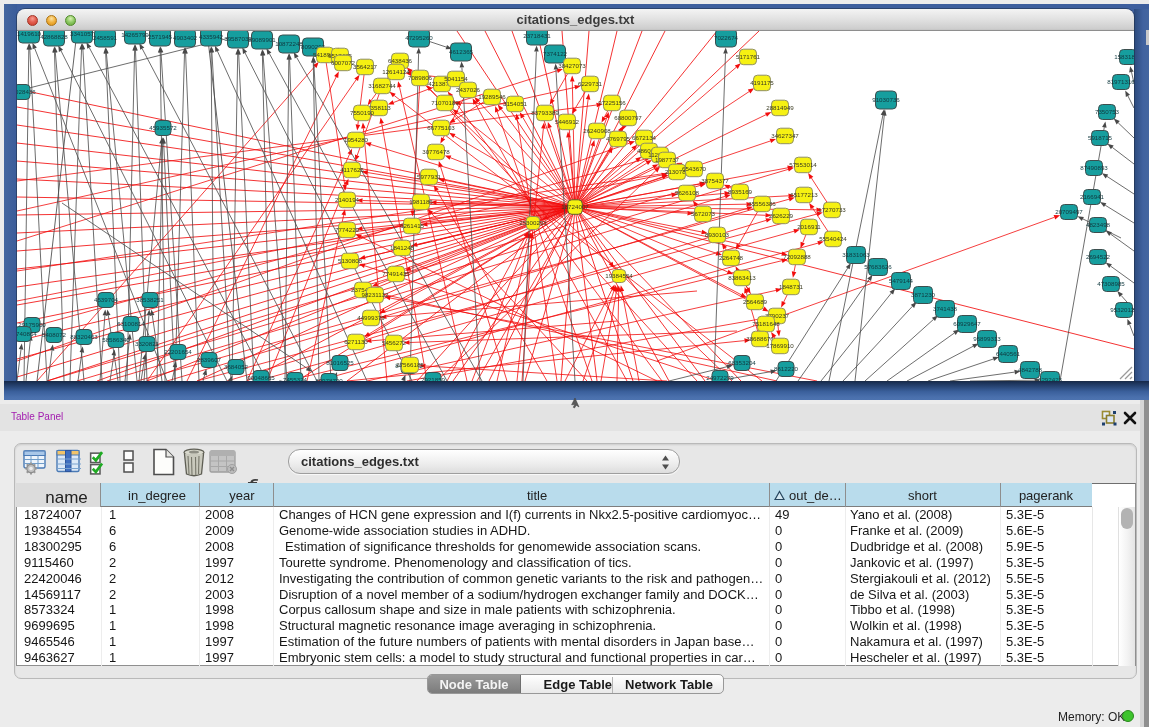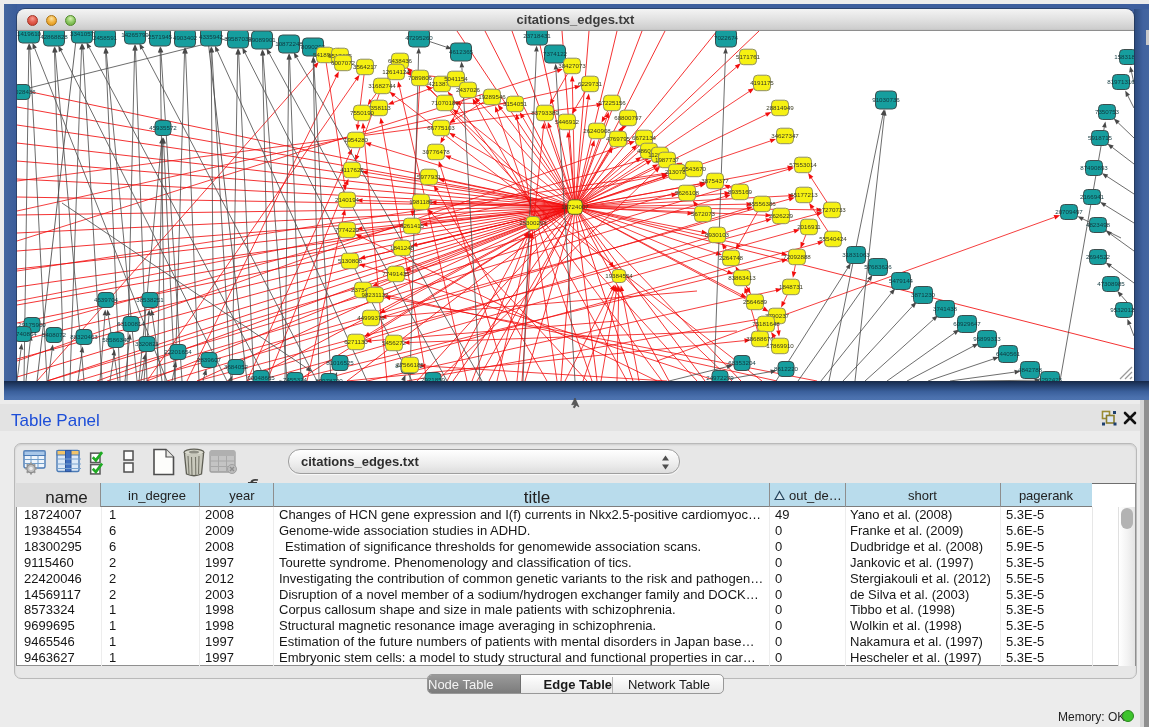--- a/index.html
+++ b/index.html
@@ -1097,21 +1097,21 @@
         </g>
         <line x1="1115" y1="336" x2="1103" y2="348" stroke="#9a9a9a" stroke-width="1.3"></line>
         <line x1="1115" y1="341" x2="1108" y2="348" stroke="#9a9a9a" stroke-width="1.3"></line>
         <line x1="1115" y1="346" x2="1113" y2="348" stroke="#9a9a9a" stroke-width="1.3"></line>
       </svg>
   </div>
 </div>
 
 <div class="abs" style="left:0;top:400px;width:1149px;height:327px;background:#ececec"></div>
 <div class="abs" style="left:0;top:404px;width:1140px;height:27px;background:#e3e3e3"></div>
-<div class="abs" style="left:11px;top:411px;font-size:17px;color:#1d4ed8">Table Panel</div>
+<div class="abs" style="left:11px;top:411px;font-size:10px;color:#a21caf">Table Panel</div>
 
 <svg class="abs" style="left:1101px;top:410px" width="17" height="17" viewBox="0 0 17 17">
   <rect x="1.5" y="1.5" width="7" height="7" fill="#e7eef8" stroke="#9b8c33" stroke-width="1.6"></rect>
   <rect x="5.5" y="5.5" width="7.5" height="7.5" fill="#dbe7f6" stroke="#8a7d2e" stroke-width="1.6"></rect>
   <rect x="12" y="1" width="3" height="3" fill="#1d3f6e"></rect>
   <rect x="1" y="12.5" width="3" height="3" fill="#1d3f6e"></rect>
   <rect x="12.5" y="12.5" width="3" height="3" fill="#1d3f6e"></rect>
 </svg>
 <svg class="abs" style="left:1122px;top:410px" width="16" height="16" viewBox="0 0 16 16">
   <path d="M3 3 L13 13 M13 3 L3 13" stroke="#111" stroke-width="2.6" stroke-linecap="round"></path>
@@ -1187,21 +1187,21 @@
 <div class="abs" style="left:16px;top:483px;width:1076px;height:24px;background:#b9dcec;border-bottom:1px solid #7d7d7d"></div>
 <div class="abs" style="left:16px;top:483px;width:85px;height:24px;background:#dcdcdc;border-right:1px solid #8e8e8e"></div>
 <div class="abs hd" style="left:24px;top:488px;width:85px;text-align:center;font-size:17px;color:#222">name</div>
 <div class="abs" style="left:199px;top:483px;width:1px;height:24px;background:#8e8e8e"></div>
 <div class="abs" style="left:273px;top:483px;width:1px;height:24px;background:#8e8e8e"></div>
 <div class="abs" style="left:769px;top:483px;width:1px;height:24px;background:#8e8e8e"></div>
 <div class="abs" style="left:845px;top:483px;width:1px;height:24px;background:#8e8e8e"></div>
 <div class="abs" style="left:1000px;top:483px;width:1px;height:24px;background:#8e8e8e"></div>
 <div class="abs" style="left:108px;top:488px;width:98px;text-align:center;font-size:13px;color:#222">in_degree</div>
 <div class="abs" style="left:205px;top:488px;width:74px;text-align:center;font-size:13px;color:#222">year</div>
-<div class="abs" style="left:289px;top:488px;width:496px;text-align:center;font-size:17px;color:#222">title</div>
+<div class="abs" style="left:289px;top:488px;width:496px;text-align:center;font-size:13px;color:#222">title</div>
 <svg class="abs" style="left:774px;top:490px" width="11" height="11" viewBox="0 0 11 11">
     <path d="M5.5 1.5 L10 9.5 H1 Z" fill="#d5e9f2" stroke="#27465e" stroke-width="1.2"></path>
   </svg>
 <div class="abs" style="left:789px;top:488px;font-size:13px;color:#222">out_de…</div>
 <div class="abs" style="left:845px;top:488px;width:155px;text-align:center;font-size:13px;color:#222">short</div>
 <div class="abs" style="left:1000px;top:488px;width:92px;text-align:center;font-size:13px;color:#222">pagerank</div>
 
 <div class="abs" style="left:101px;top:507px;width:1px;height:159px;background:#ededed"></div>
 <div class="abs" style="left:199px;top:507px;width:1px;height:159px;background:#ededed"></div>
 <div class="abs" style="left:273px;top:507px;width:1px;height:159px;background:#ededed"></div>
@@ -1277,24 +1277,24 @@
 <div class="cell" style="left:205px;top:650.1px;width:66px">1997</div>
 <div class="cell" style="left:279px;top:650.1px;width:488px">Embryonic stem cells: a model to study structural and functional properties in car…</div>
 <div class="cell" style="left:775px;top:650.1px;width:68px">0</div>
 <div class="cell" style="left:850px;top:650.1px;width:148px">Hescheler et al. (1997)</div>
 <div class="cell" style="left:1006px;top:650.1px;width:84px">5.3E-5</div>
 
 <div class="abs" style="left:1118px;top:507px;width:17px;height:159px;background:linear-gradient(90deg,#ffffff,#f2f2f2 55%,#e4e4e4);border-left:1px solid #e0e0e0"></div>
 <div class="abs" style="left:1121px;top:508px;width:12px;height:21px;border-radius:6px;background:#b3b3b3"></div>
 
 <div class="abs" style="left:427px;top:674px;width:297px;height:20px;border-radius:5px;border:1px solid #989898;background:linear-gradient(#ffffff,#e9e9e9);overflow:hidden">
-  <div class="abs" style="left:0;top:0;width:93px;height:20px;background:linear-gradient(#9a9a9a,#787878);border-right:1px solid #6f6f6f;color:#f4f4f4;font-size:13px;font-weight:normal;line-height:19px">Node Table</div>
+  <div class="abs" style="left:0;top:0;width:93px;height:20px;background:linear-gradient(#9a9a9a,#787878);border-right:1px solid #6f6f6f;color:#f4f4f4;text-align:center;font-size:13px;font-weight:bold;line-height:19px">Node Table</div>
   <div class="abs" style="left:94px;top:0;width:90px;height:20px;color:#1a1a1a;text-align:right;font-size:13px;font-weight:bold;line-height:19px">Edge Table</div>
   <div class="abs" style="left:184px;top:2px;width:1px;height:16px;background:#b5b5b5"></div>
-  <div class="abs" style="left:185px;top:0;width:112px;height:20px;color:#1a1a1a;text-align:center;font-size:13px;font-weight:normal;line-height:19px">Network Table</div>
+  <div class="abs" style="left:185px;top:0;width:112px;height:20px;color:#1a1a1a;text-align:center;font-size:13px;font-weight:bold;line-height:19px">Network Table</div>
 </div>
 
 <div class="abs" style="left:1058px;top:710px;font-size:12px;color:#1f1f1f">Memory: OK</div>
 <div class="abs" style="left:1122px;top:710px;width:12px;height:12px;border-radius:50%;background:#3ec42d;border:1px solid #2a8a1d"></div>
 
 <svg class="abs" style="left:569px;top:397px;z-index:60" width="14" height="12" viewBox="0 0 14 12">
  <path d="M6 1 L10 10 L7.2 8.2 L5.5 11 L4.2 10.2 L5.9 7.5 L2.6 7.8 Z" fill="#5a5a5a" stroke="#3a3a3a" stroke-width="0.5"></path>
 </svg>
 
 <div class="abs" style="left:1140px;top:400px;width:4px;height:327px;background:#d6d6d6"></div>

